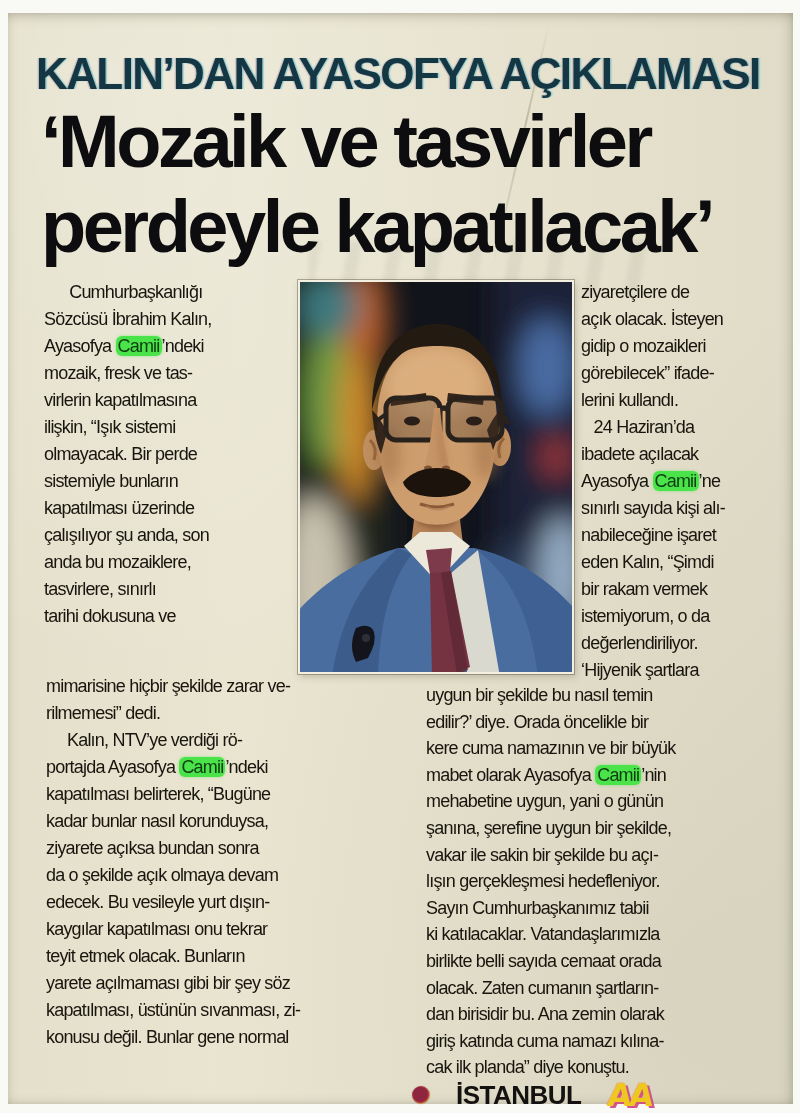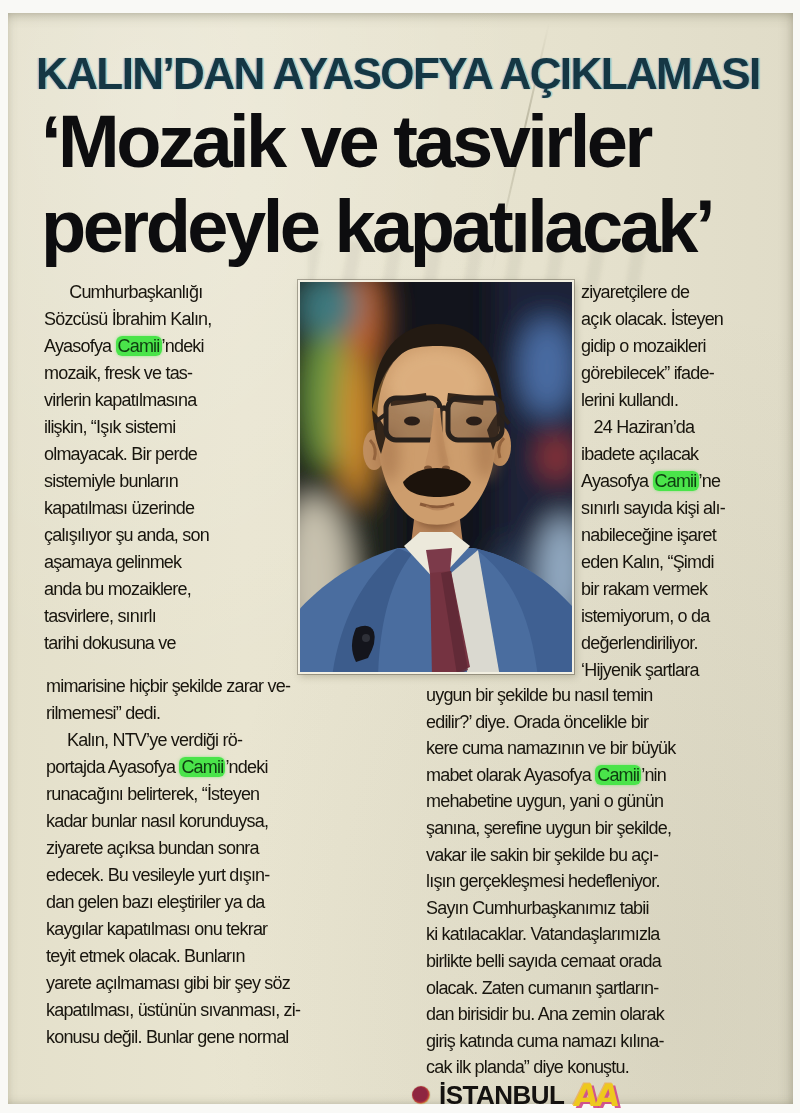--- a/index.html
+++ b/index.html
@@ -54,21 +54,21 @@
   }
   .photo{
     position:absolute;left:290px;top:267px;width:272px;height:390px;margin:0;
     border:2px solid #f3f0e2;
     box-shadow:0 0 0 1px rgba(90,85,70,.45), 2px 3px 7px rgba(90,85,60,.28);
     background:#12141c;overflow:hidden;
   }
   .photo svg{display:block;width:100%;height:100%;}
   .byline{
     position:absolute;left:404px;top:1067px;height:30px;
-    display:flex;align-items:center;gap:9px;
+    display:flex;align-items:center;gap:26px;
   }
   .bullet{
     width:18px;height:18px;border-radius:50%;flex:0 0 auto;
     background:radial-gradient(circle at 46% 46%, #8e2640 0 50%, #b83a3c 60%, #d8c94e 74%, #e7db6e 100%);
     box-shadow:0 0 1px rgba(80,70,30,.6);
   }
   .city{font-weight:700;font-size:26px;letter-spacing:-0.5px;color:#141210;}
   .agency{
     font-weight:700;font-size:31px;letter-spacing:-2.5px;color:#eec81e;
     transform:skewX(-7deg);
@@ -95,35 +95,34 @@
         <div class="line">      Cumhurbaşkanlığı</div>
         <div class="line">Sözcüsü İbrahim Kalın,</div>
         <div class="line">Ayasofya <span class="hl">Camii</span>’ndeki</div>
         <div class="line">mozaik, fresk ve tas-</div>
         <div class="line">virlerin kapatılmasına</div>
         <div class="line">ilişkin, “Işık sistemi</div>
         <div class="line">olmayacak. Bir perde</div>
         <div class="line">sistemiyle bunların</div>
         <div class="line">kapatılması üzerinde</div>
         <div class="line">çalışılıyor şu anda, son</div>
-        <div class="line">aşamaya gelinmek</div>
         <div class="line">anda bu mozaiklere,</div>
         <div class="line">tasvirlere, sınırlı</div>
         <div class="line">tarihi dokusuna ve</div>
       </div>
     <div class="col left-wide">
         <div class="line">mimarisine hiçbir şekilde zarar ve-</div>
         <div class="line">rilmemesi” dedi.</div>
         <div class="line">     Kalın, NTV’ye verdiği rö-</div>
         <div class="line">portajda Ayasofya <span class="hl">Camii</span>’ndeki</div>
-        <div class="line">runacağını belirterek, “İsteyen</div>
+        <div class="line">kapatılması belirterek, “Bugüne</div>
         <div class="line">kadar bunlar nasıl korunduysa,</div>
         <div class="line">ziyarete açıksa bundan sonra</div>
+        <div class="line">da o şekilde açık olmaya devam</div>
         <div class="line">edecek. Bu vesileyle yurt dışın-</div>
-        <div class="line">dan gelen bazı eleştiriler ya da</div>
         <div class="line">kaygılar kapatılması onu tekrar</div>
         <div class="line">teyit etmek olacak. Bunların</div>
         <div class="line">yarete açılmaması gibi bir şey söz</div>
         <div class="line">kapatılması, üstünün sıvanması, zi-</div>
         <div class="line">konusu değil. Bunlar gene normal</div>
       </div>
 
     <figure class="photo">
       <svg viewBox="0 0 272 390" preserveAspectRatio="none">
         <defs>

